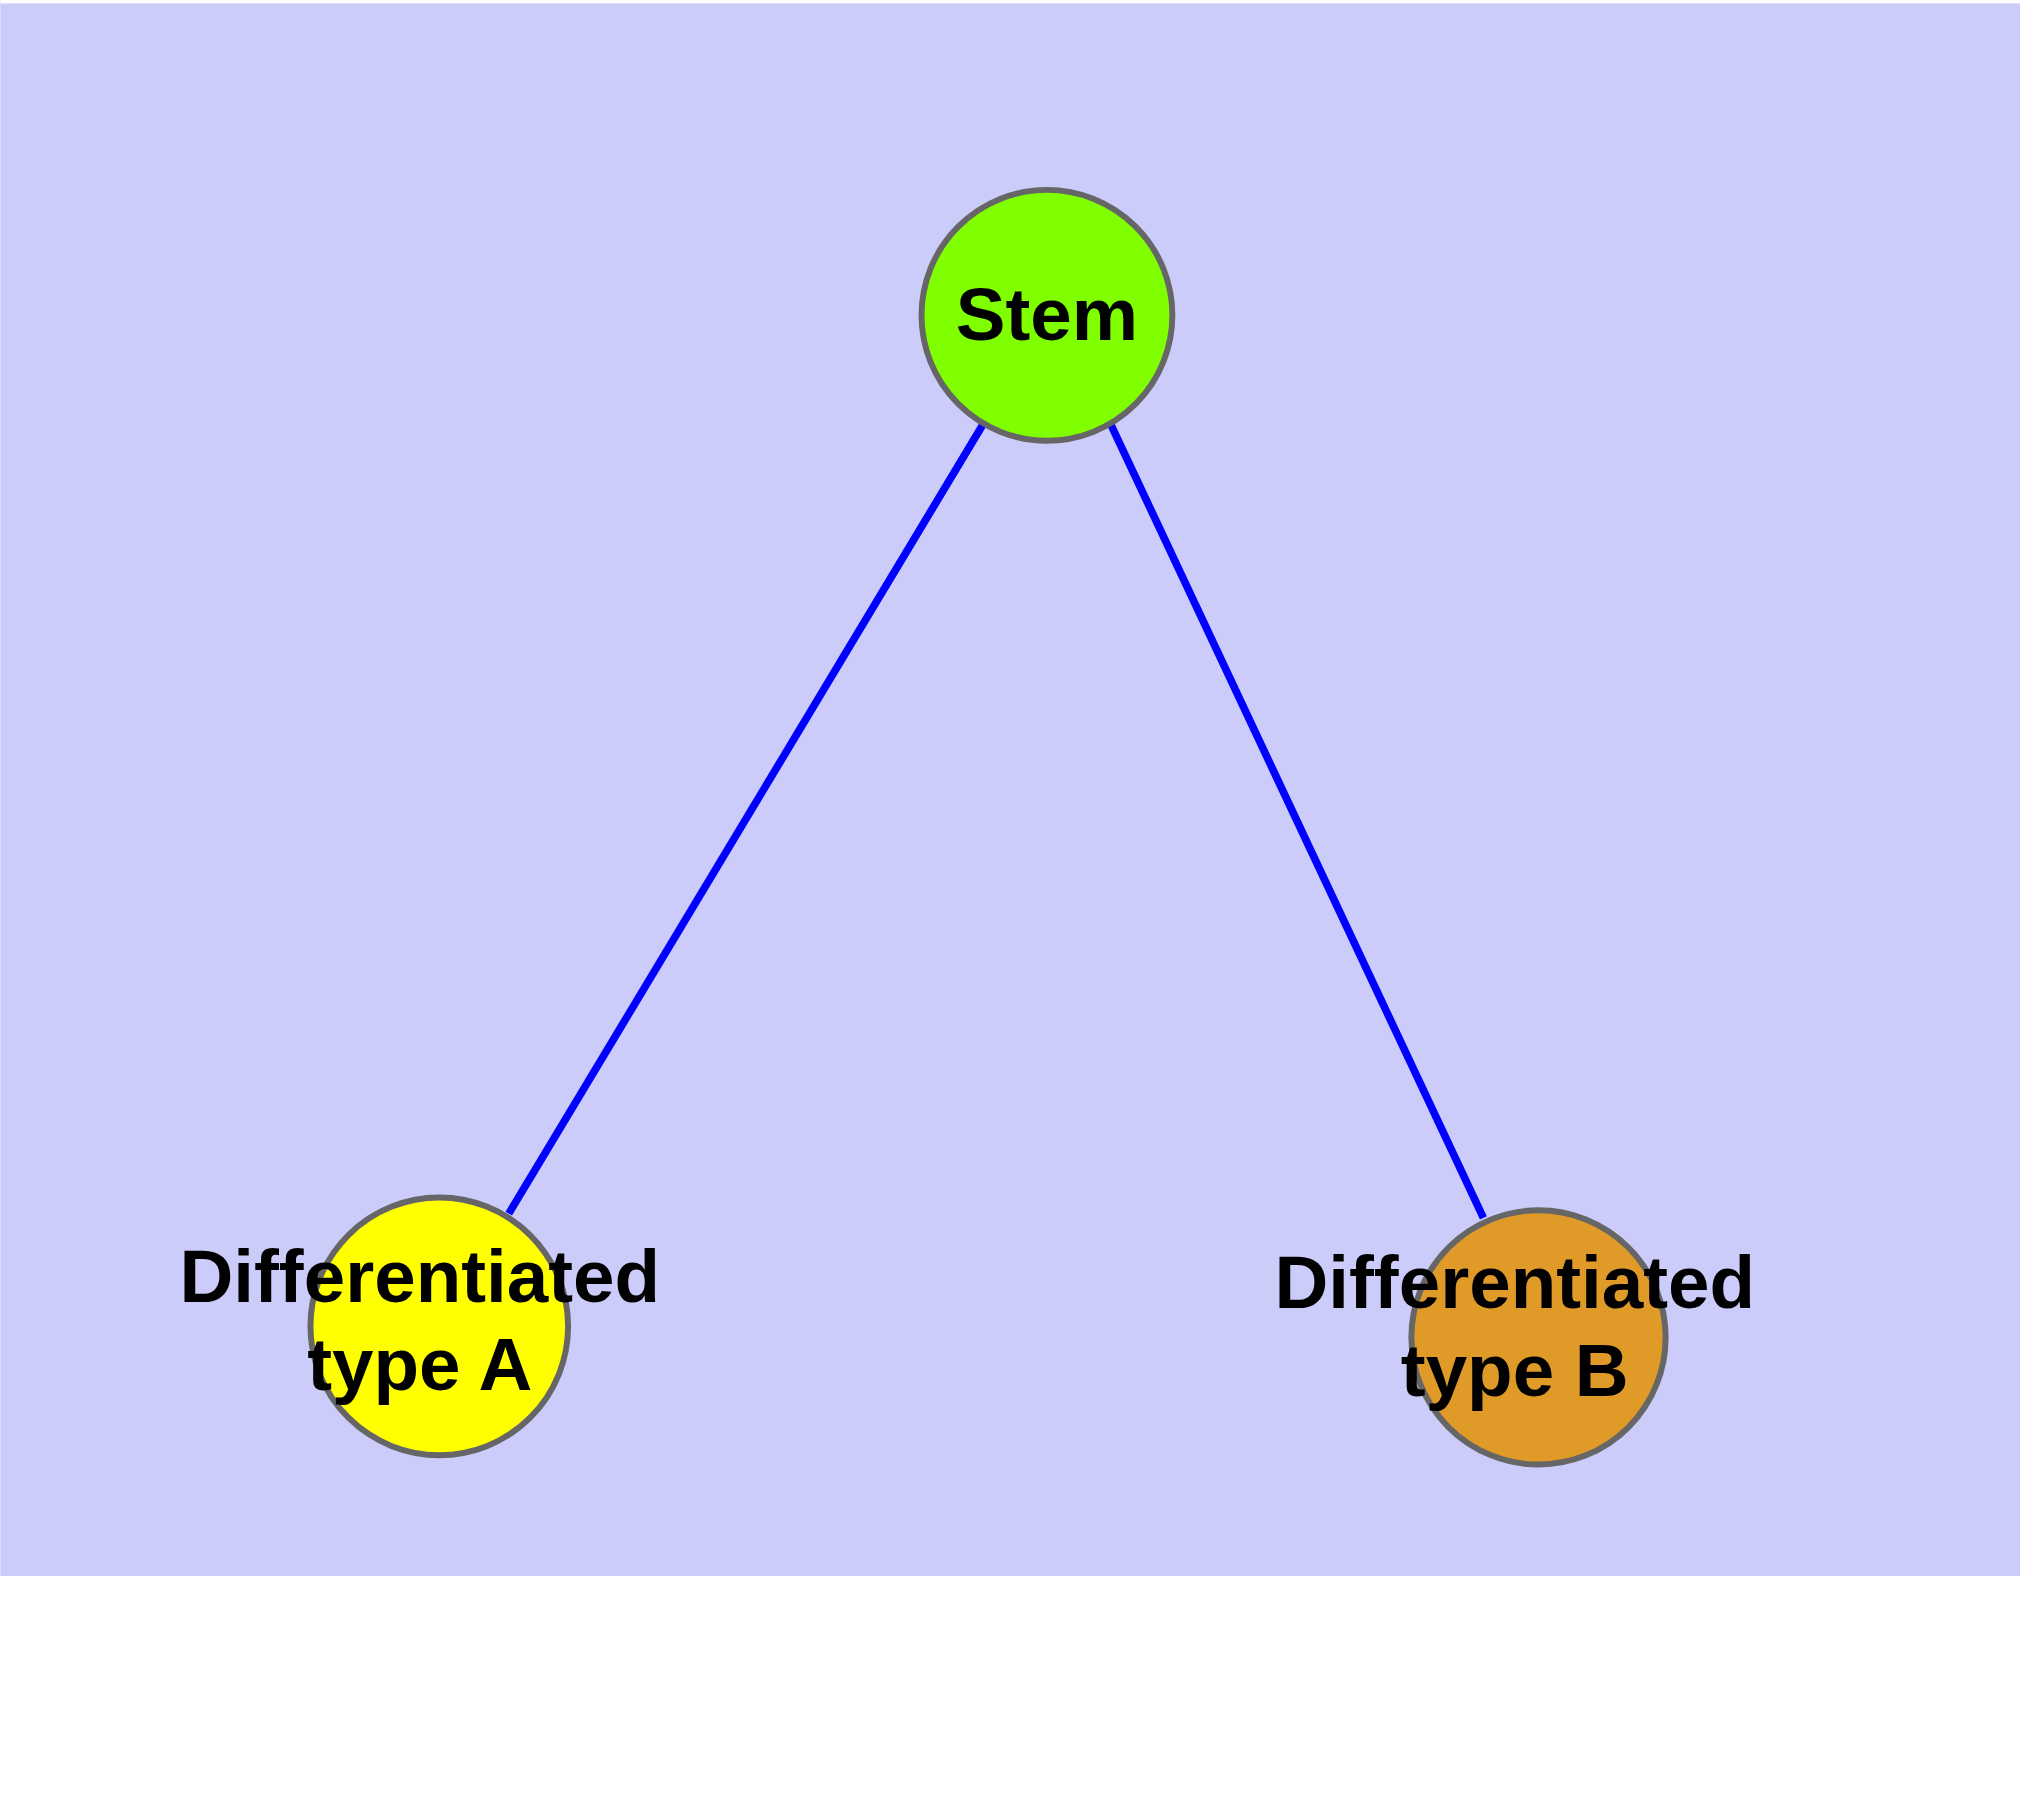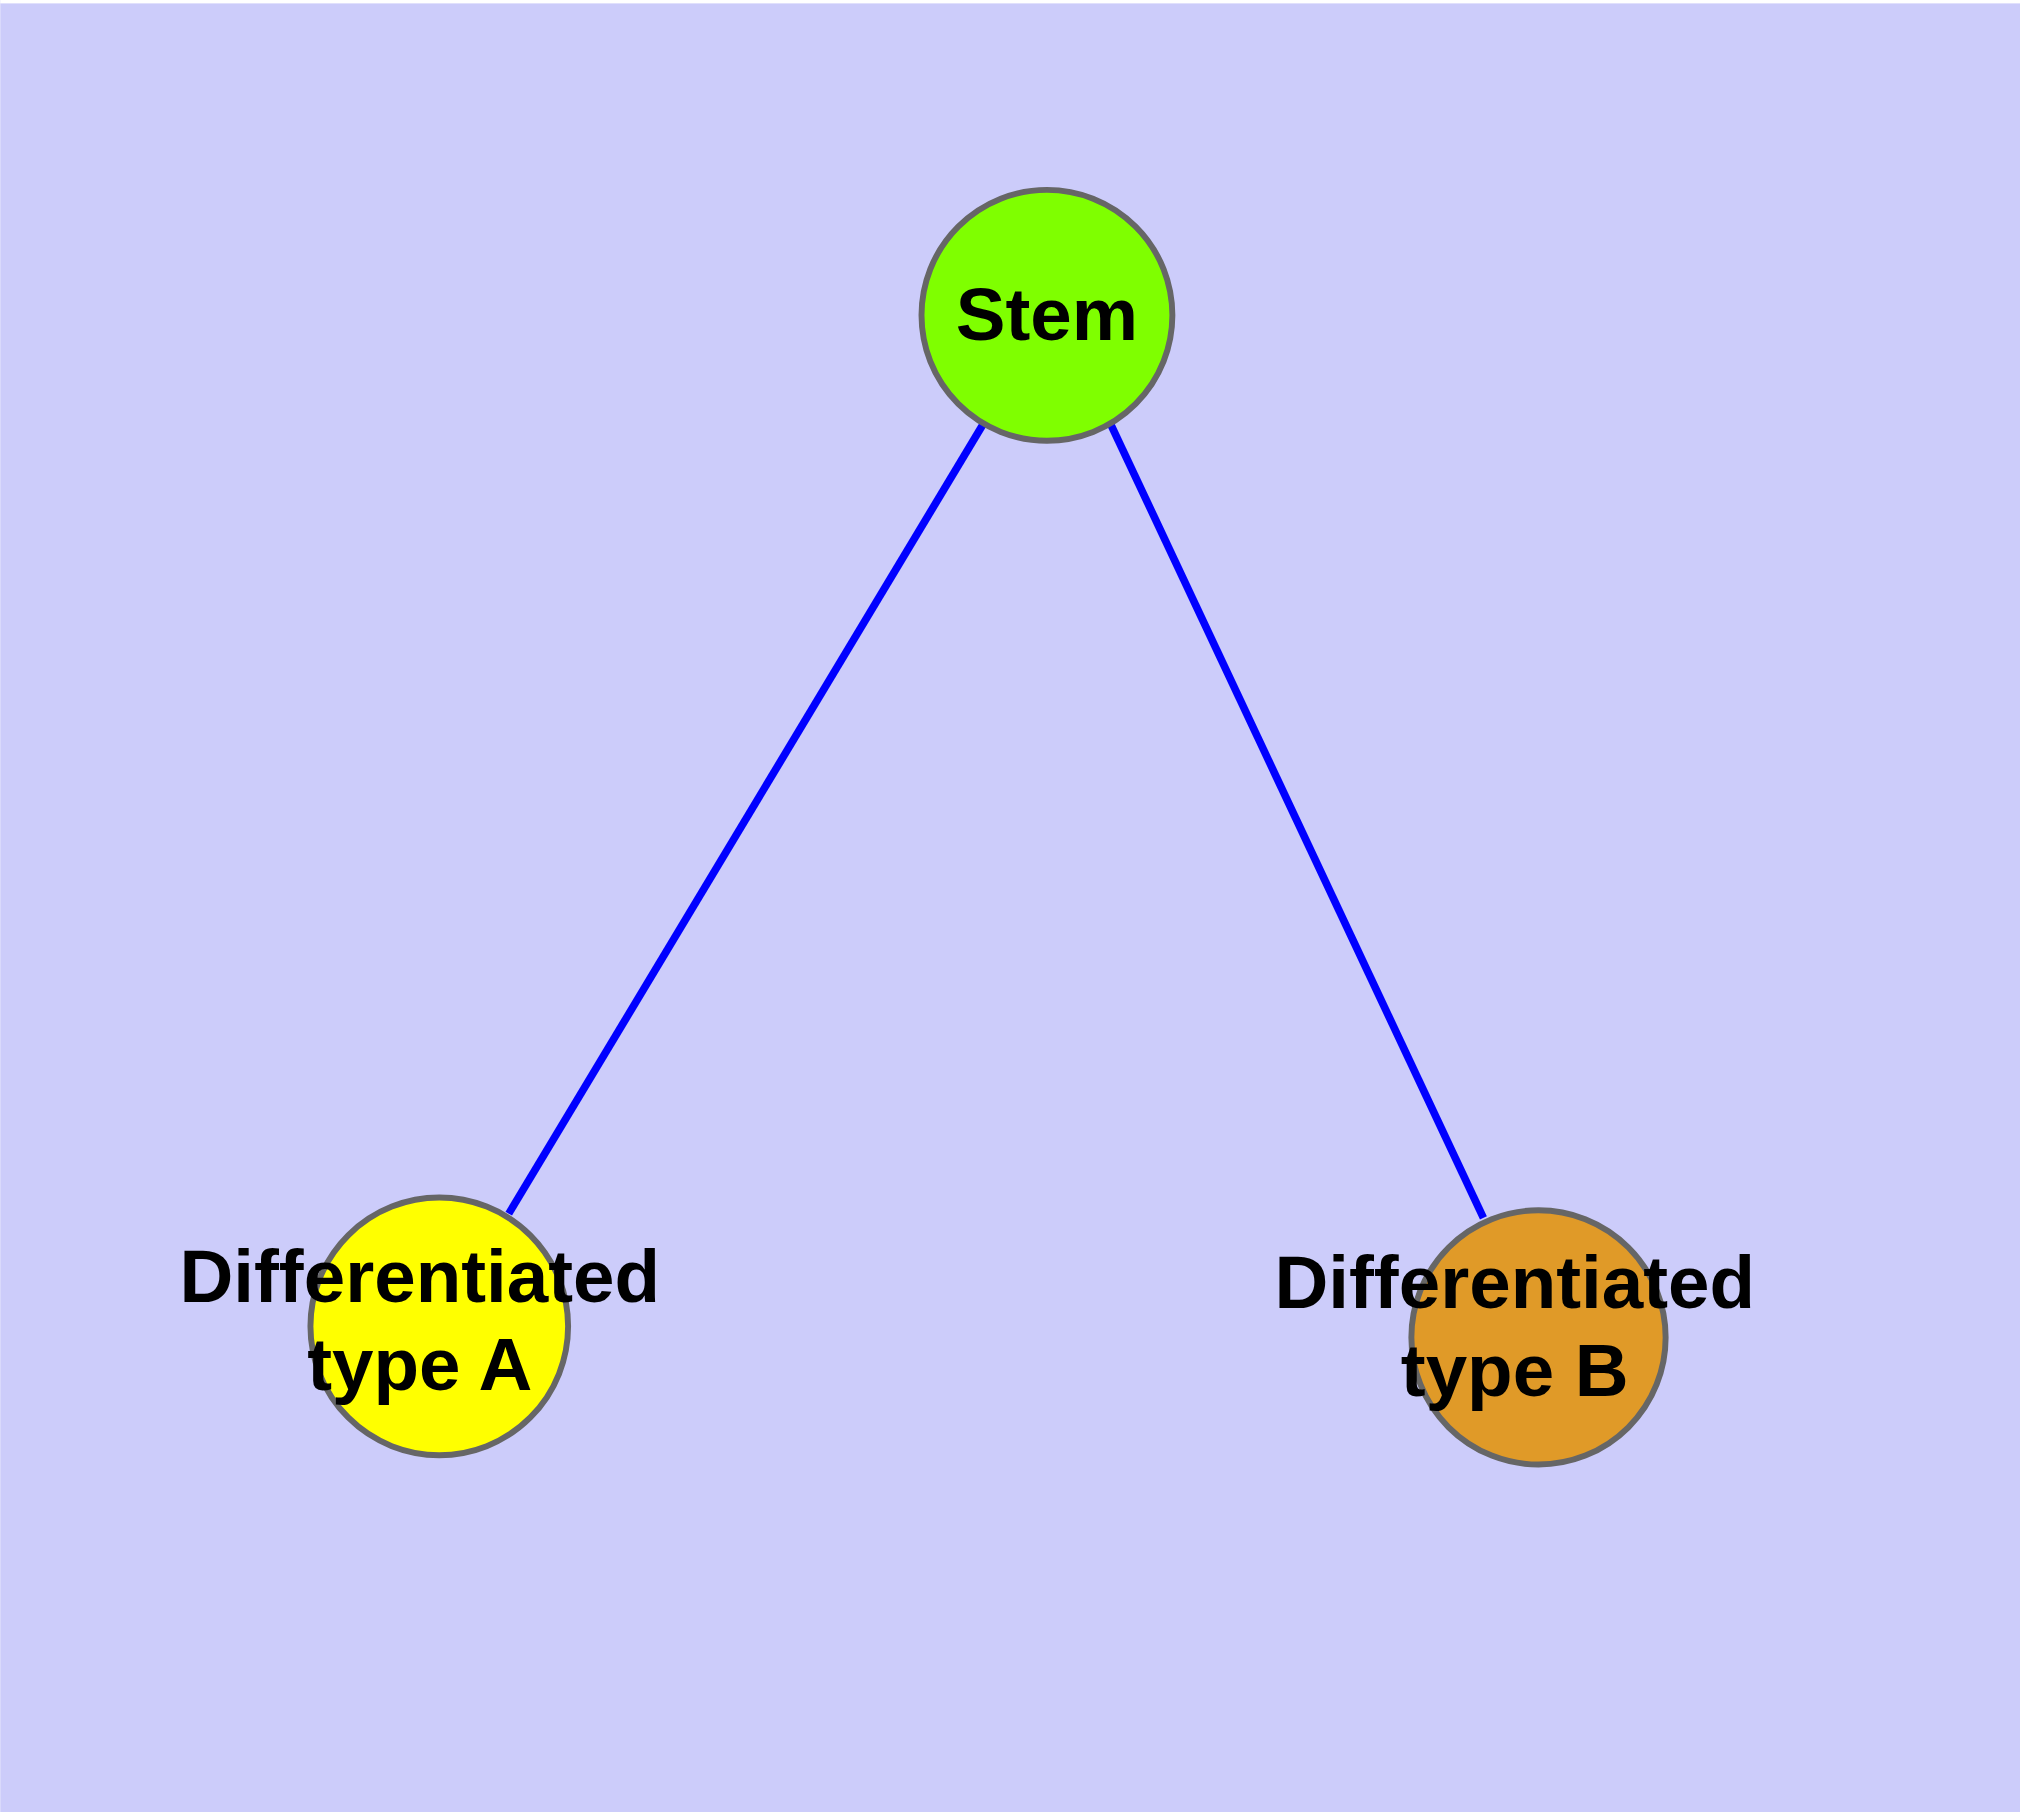--- a/index.html
+++ b/index.html
@@ -29,21 +29,21 @@
     font-weight: bold;
     fill: #000000;
     text-anchor: middle;
     dominant-baseline: middle;
     paint-order: normal;
   }
 </style>
 </head>
 <body>
 
-<div id="canvas" style="width: 2021px; height: 1812px;">
+<div id="canvas" style="width: 2021px; height: 1576px;">
   <svg id="graph-svg" viewBox="0 0 2384 2138" xmlns="http://www.w3.org/2000/svg">
 
     <rect id="bg-rect" x="0" y="0" width="2384" height="2138" fill="#ccccfa"></rect>
     <rect id="top-strip" x="0" y="0" width="2384" height="4" fill="#ffffff"></rect>
 
     <g>
       <line id="edge-0" x1="1160" y1="500" x2="600" y2="1432" stroke="#0000ff" stroke-width="9" stroke-linecap="butt"></line>
       <line id="edge-1" x1="1310" y1="500" x2="1750" y2="1437" stroke="#0000ff" stroke-width="9" stroke-linecap="butt"></line>
     </g>
 

